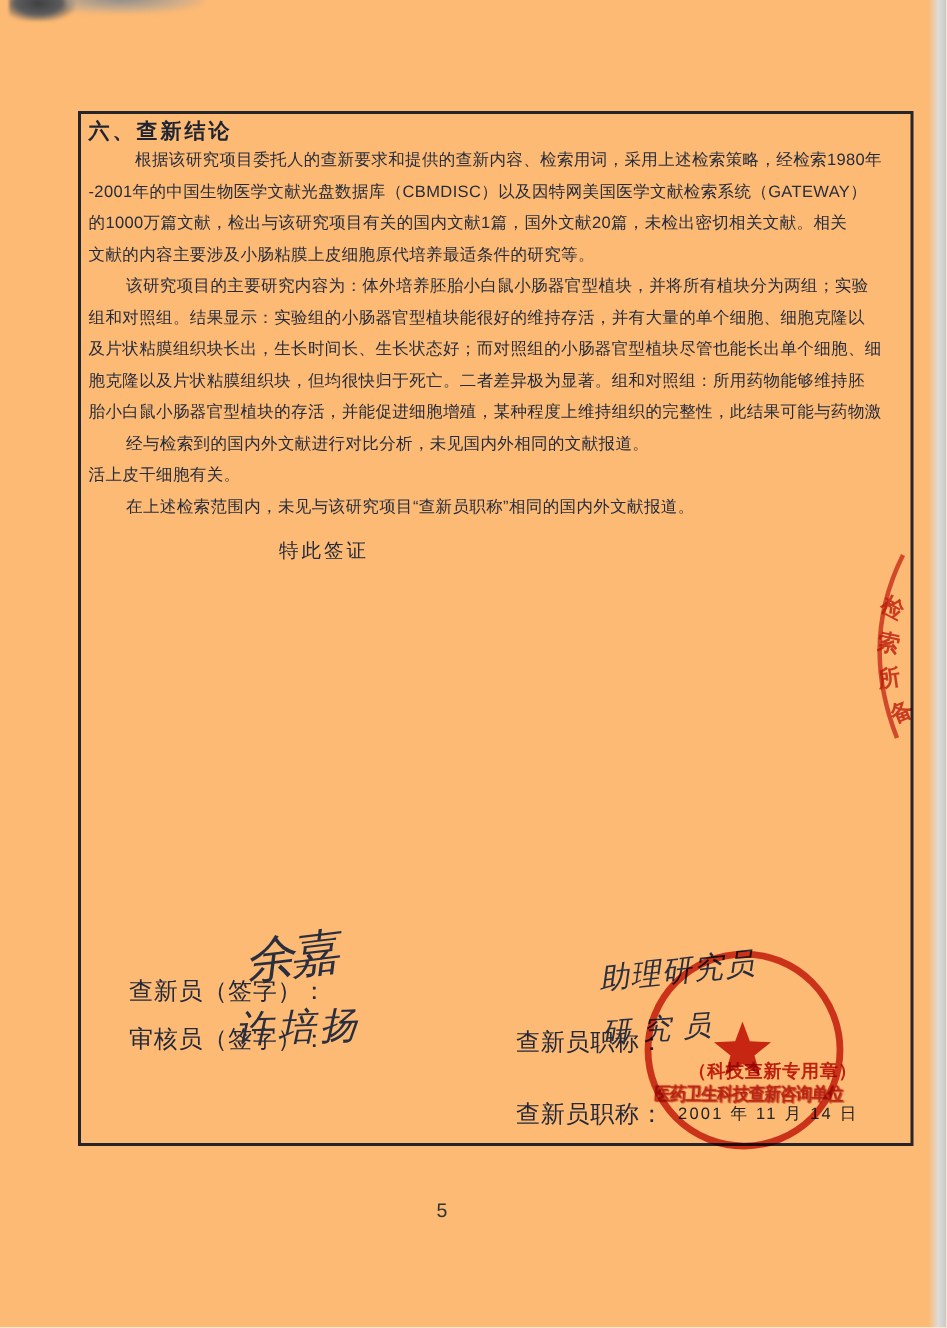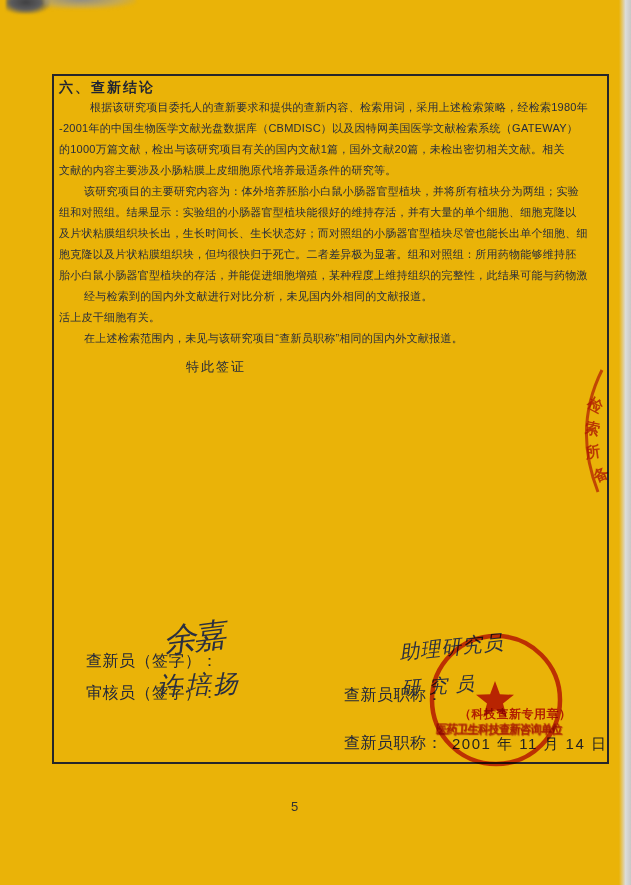--- a/index.html
+++ b/index.html
@@ -1,18 +1,18 @@
 <!DOCTYPE html>
 <html><head>
 <meta charset="utf-8">
 <style>
   html,body { margin:0; padding:0; background:#ffffff; }
   .page {
     position:relative; width:631px; height:885px;
-    background:#eab308; overflow:hidden;
+    background:#fdba74; overflow:hidden;
     font-family:"Liberation Sans", sans-serif;
     color:#242a3a;
   }
   
   .smudge-a {
     position:absolute; left:6px; top:-4px; width:44px; height:18px;
     background:radial-gradient(ellipse at 45% 35%, #3f3f41 0%, #5c5c5e 45%, rgba(120,120,120,0) 78%);
     filter:blur(1px);
   }
   .smudge-b {
@@ -53,21 +53,21 @@
   .lbl-reviewer-title { left:344px; top:685px; }
   .hand {
     position:absolute; font-family:"DejaVu Serif", serif; font-style:italic;
     color:#2a2f40; white-space:nowrap;
   }
   .hand-sig1  { left:163px; top:616px; font-size:33px; letter-spacing:-3px; transform:rotate(-7deg); }
   .hand-sig2  { left:157px; top:668px; font-size:25px; letter-spacing:3px;  transform:rotate(-2deg); }
   .hand-val1  { left:399px; top:634px; font-size:20px; letter-spacing:1px;  transform:rotate(-6deg); }
   .hand-val2  { left:401px; top:673px; font-size:19px; letter-spacing:8px;  transform:rotate(-4deg); }
   .date {
-    position:absolute; left:452px; top:735px; font-size:15px;
+    position:absolute; left:452px; top:735px; font-size:11px;
     letter-spacing:1.5px; color:#222; white-space:nowrap;
   }
   .page-number {
     position:absolute; left:291px; top:799px; font-size:13px; color:#333;
   }
   
   .seal-svg { position:absolute; left:424px; top:628px; width:144px; height:144px; mix-blend-mode:multiply; }
   .seal-label {
     position:absolute; left:459px; top:706px; font-size:12px; color:#c22a1c;
     letter-spacing:0.5px; white-space:nowrap; mix-blend-mode:multiply; font-weight:bold;

